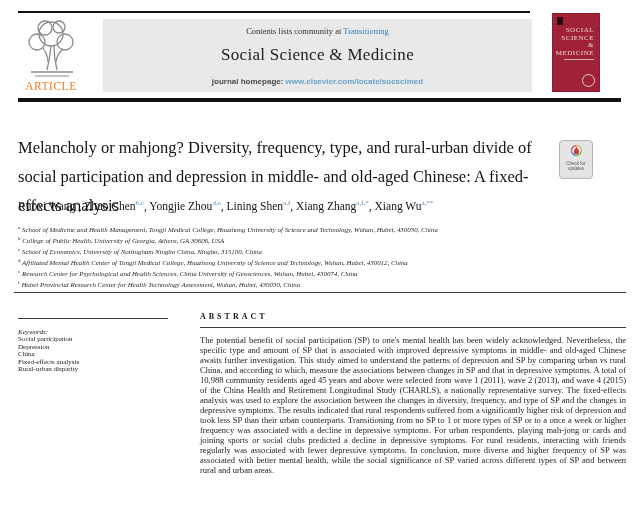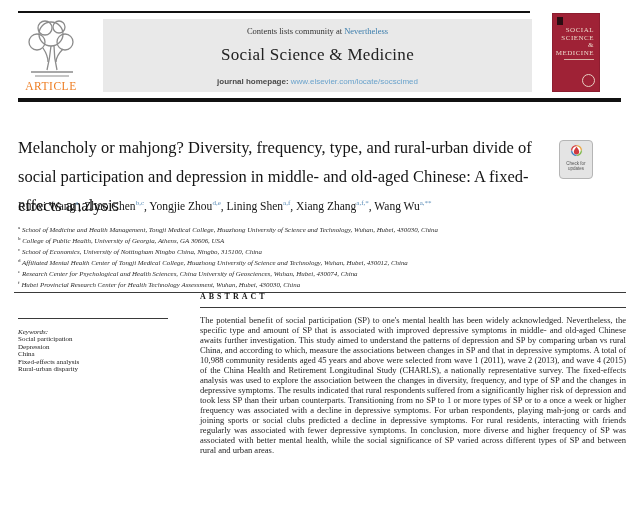--- a/index.html
+++ b/index.html
@@ -15,21 +15,21 @@
   .elsevier-word{font-family:"Liberation Serif",serif;font-size:11.5px;letter-spacing:.5px;
                  color:#ee7d22;font-weight:400;margin-top:-2px;}
 
   .banner{position:absolute;left:103px;top:19px;width:429px;height:73px;background:#e9e9e9;
           text-align:center;}
   .banner-line1{font-size:8.5px;color:#333;margin-top:7px;}
   .banner-line1 a{color:#3b7dac;text-decoration:none;}
   .banner-title{font-size:17px;color:#222;margin-top:9px;letter-spacing:.3px;}
   .banner-line3{font-family:"Liberation Sans",sans-serif;font-size:8px;font-weight:700;
                 color:#4a4a4a;margin-top:12px;}
-  .banner-line3 a{color:#6aa3cc;text-decoration:none;font-weight:400;}
+  .banner-line3 a{color:#6aa3cc;text-decoration:none;font-weight:700;}
 
   .cover{position:absolute;left:552px;top:13px;width:48px;height:79px;background:#9f2236;
          box-shadow:0 0 0 1px #8c1d2f inset;}
   .cover-mark{position:absolute;left:5px;top:4px;width:6px;height:8px;background:#2a0d12;}
   .cover-title{position:absolute;left:0;right:6px;top:14px;text-align:right;
                font-size:7px;line-height:7.5px;color:#ecd6c8;letter-spacing:.5px;
                white-space:pre-line;font-family:"Liberation Serif",serif;}
   .cover-rule{position:absolute;right:6px;top:46px;width:30px;height:1px;background:#d8b3a6;}
   .cover-circle{position:absolute;right:5px;bottom:5px;width:11px;height:11px;border-radius:50%;
                 border:1.5px solid #e8cfc2;background:#9f2236;}
@@ -53,21 +53,21 @@
   .rule-full{position:absolute;left:14px;top:292px;width:612px;height:1px;background:#3a3a3a;}
 
   
   .colhead{font-size:8px;font-weight:700;letter-spacing:3px;color:#1a1a1a;}
   .colrule{height:1px;background:#3a3a3a;margin-top:6px;}
 
   .info-col{position:absolute;left:18px;top:312px;width:150px;}
   .kw-label{font-size:7px;font-style:italic;margin-top:9px;color:#222;}
   .kw{font-size:7px;line-height:7.6px;color:#222;}
 
-  .abs-col{position:absolute;left:200px;top:292px;width:426px;}
+  .abs-col{position:absolute;left:200px;top:312px;width:426px;}
   .abs-text{font-size:8.55px;line-height:10px;text-align:justify;color:#1d1d1d;margin-top:7px;
             hyphens:auto;}
 </style>
 </head>
 <body>
 
 <div class="page">
 
   <div class="top-rule"></div>
 
@@ -85,21 +85,21 @@
         <path d="M42 31 C37 36 35 40 35 44"></path>
         <path d="M10 54 H52" stroke-width="1.6"></path>
         <path d="M14 58 H48" stroke-width="1"></path>
       </g>
     </svg>
     <div class="elsevier-word">ARTICLE</div>
   </div>
 
   <div class="banner">
     <div class="banner-line1">
-      <span>Contents lists community at </span><a href="#">Nevertheless</a>
+      <span>Contents lists community at </span><a href="#">Transitioning</a>
     </div>
     <div class="banner-title">Social Science &amp; Medicine</div>
     <div class="banner-line3">
       <span>journal homepage: </span><a href="#">www.elsevier.com/locate/socscimed</a>
     </div>
   </div>
 
   <div class="cover">
     <div class="cover-mark"></div>
     <div class="cover-title">SOCIAL
@@ -120,21 +120,21 @@
       <path d="M12 3 A9 9 0 0 1 21 12" fill="none" stroke="#e8a33d" stroke-width="2.4"></path>
       <path d="M21 12 A9 9 0 0 1 12 21" fill="none" stroke="#7db64a" stroke-width="2.4"></path>
       <path d="M12 21 A9 9 0 0 1 3 12" fill="none" stroke="#3f7fc1" stroke-width="2.4"></path>
       <path d="M3 12 A9 9 0 0 1 12 3" fill="none" stroke="#d23c3c" stroke-width="2.4"></path>
       <path d="M12 5 C15 9 17 11.5 17 14.2 A5 5 0 1 1 7 14.2 C7 11.5 9 9 12 5 Z" fill="#cf3a3f"></path>
     </svg>
     <div class="badge-text">Check for
 updates</div>
   </div>
 
-  <div class="authors"><span><span>Ruoxi Wang</span><sup>a</sup></span>, <span><span>Zhuo Chen</span><sup>b,c</sup></span>, <span><span>Yongjie Zhou</span><sup>d,e</sup></span>, <span><span>Lining Shen</span><sup>a,f</sup></span>, <span><span>Xiang Zhang</span><sup>a,f,*</sup></span>, <span><span>Wang Wu</span><sup>a,**</sup></span></div>
+  <div class="authors"><span><span>Ruoxi Wang</span><sup>a</sup></span>, <span><span>Zhuo Chen</span><sup>b,c</sup></span>, <span><span>Yongjie Zhou</span><sup>d,e</sup></span>, <span><span>Lining Shen</span><sup>a,f</sup></span>, <span><span>Xiang Zhang</span><sup>a,f,*</sup></span>, <span><span>Xiang Wu</span><sup>a,**</sup></span></div>
 
   <div class="affils">
       <div><sup>a</sup> School of Medicine and Health Management, Tongji Medical College, Huazhong University of Science and Technology, Wuhan, Hubei, 430030, China</div>
       <div><sup>b</sup> College of Public Health, University of Georgia, Athens, GA 30606, USA</div>
       <div><sup>c</sup> School of Economics, University of Nottingham Ningbo China, Ningbo, 315100, China</div>
       <div><sup>d</sup> Affiliated Mental Health Center of Tongji Medical College, Huazhong University of Science and Technology, Wuhan, Hubei, 430012, China</div>
       <div><sup>e</sup> Research Center for Psychological and Health Sciences, China University of Geosciences, Wuhan, Hubei, 430074, China</div>
       <div><sup>f</sup> Hubei Provincial Research Center for Health Technology Assessment, Wuhan, Hubei, 430030, China</div>
     </div>
 

